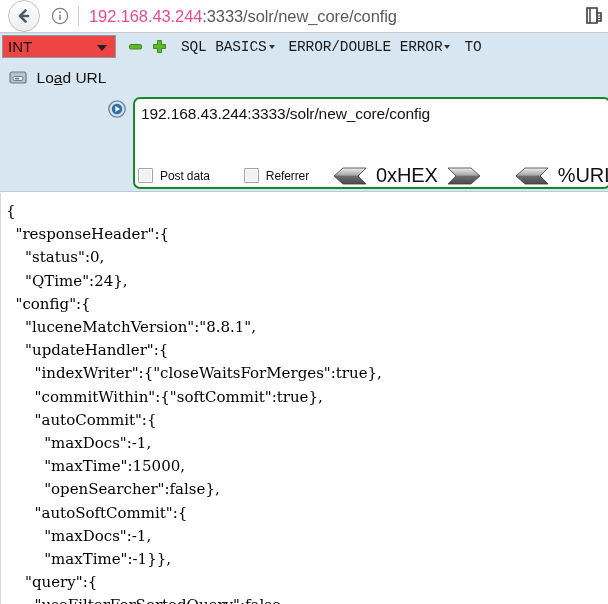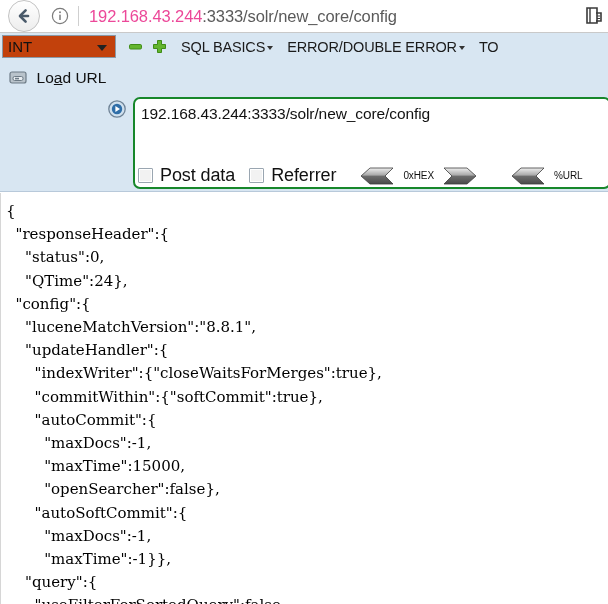--- a/index.html
+++ b/index.html
@@ -85,21 +85,21 @@
     left: 0; top: 0;
     width: 608px;
     height: 27px;
     display: flex;
     align-items: center;
   }
   #type-select {
     width: 114px;
     height: 23px;
     margin-left: 2px;
-    background: #c2410c;
+    background: #ef4444;
     border: 1px solid #8a9aa8;
     box-sizing: border-box;
     display: flex;
     align-items: center;
     position: relative;
     flex: none;
     cursor: pointer;
   }
   #type-select .sel-label {
     font-size: 15px;
@@ -124,20 +124,21 @@
   }
   .pm-btn.minus { margin-left: 12px; }
   .menu-item {
     font-size: 14.5px;
     color: #1b1b1b;
     margin-left: 14px;
     white-space: nowrap;
     flex: none;
     cursor: pointer;
     letter-spacing: -0.15px;
+    font-family: Liberation Mono, monospace;
   }
   .menu-item .mcaret {
     display: inline-block;
     width: 0; height: 0;
     border-left: 3.5px solid transparent;
     border-right: 3.5px solid transparent;
     border-top: 4.5px solid #333;
     vertical-align: 2px;
     margin-left: 2px;
   }
@@ -207,37 +208,37 @@
   }
   .checkbox {
     width: 15px; height: 15px;
     box-sizing: border-box;
     background: #f2f2f2;
     border: 1px solid #9aa6b1;
     border-radius: 1px;
     box-shadow: inset 0 0 0 1px #ffffff;
   }
   .check-label {
-    font-size: 18px;
+    font-size: 12px;
     color: #111;
     margin-left: 7px;
     letter-spacing: -0.1px;
   }
   .enc-group {
     display: flex;
     align-items: center;
     flex: none;
   }
   .chev {
     width: 34px; height: 18px;
     flex: none;
     cursor: pointer;
   }
   .enc-label {
-    font-size: 10px;
+    font-size: 20px;
     color: #111;
     margin: 0 9px;
     letter-spacing: -0.1px;
   }
 
   
   #page-content {
     position: absolute;
     left: 0; top: 193px;
     width: 608px;
@@ -350,21 +351,21 @@
 
   <div id="url-textarea" placeholder="Enter URL">192.168.43.244:3333/solr/new_core/config</div>
 
   <div id="hackbar-optionsrow">
 
     <div class="check-group" style="margin-left:138px;">
       <span class="checkbox"></span>
       <span class="check-label">Post data</span>
     </div>
 
-    <div class="check-group" style="margin-left:14px;">
+    <div class="check-group" style="margin-left:34px;">
       <span class="checkbox"></span>
       <span class="check-label">Referrer</span>
     </div>
 
     <div class="enc-group" style="margin-left:24px;">
       <span class="chev">
         <svg width="34" height="18" viewBox="0 0 34 18">
           <defs>
               <linearGradient id="gL1" x1="0" y1="0" x2="0" y2="1">
             <stop offset="0" stop-color="#f0f0f0"></stop>

